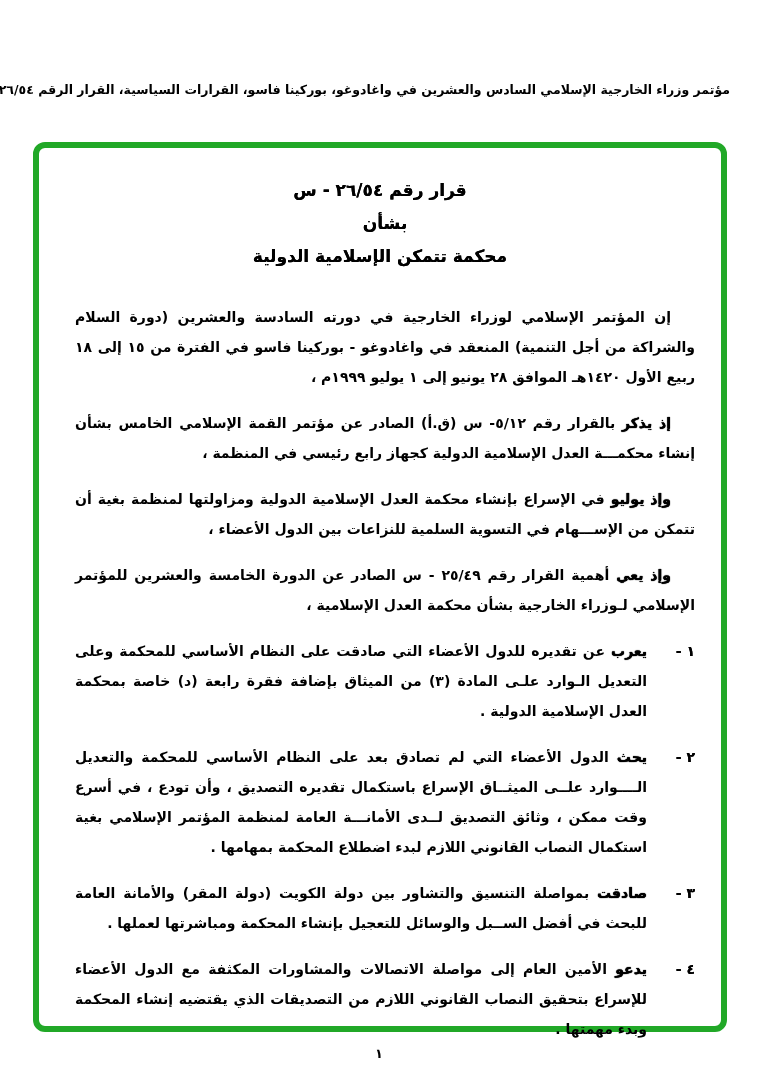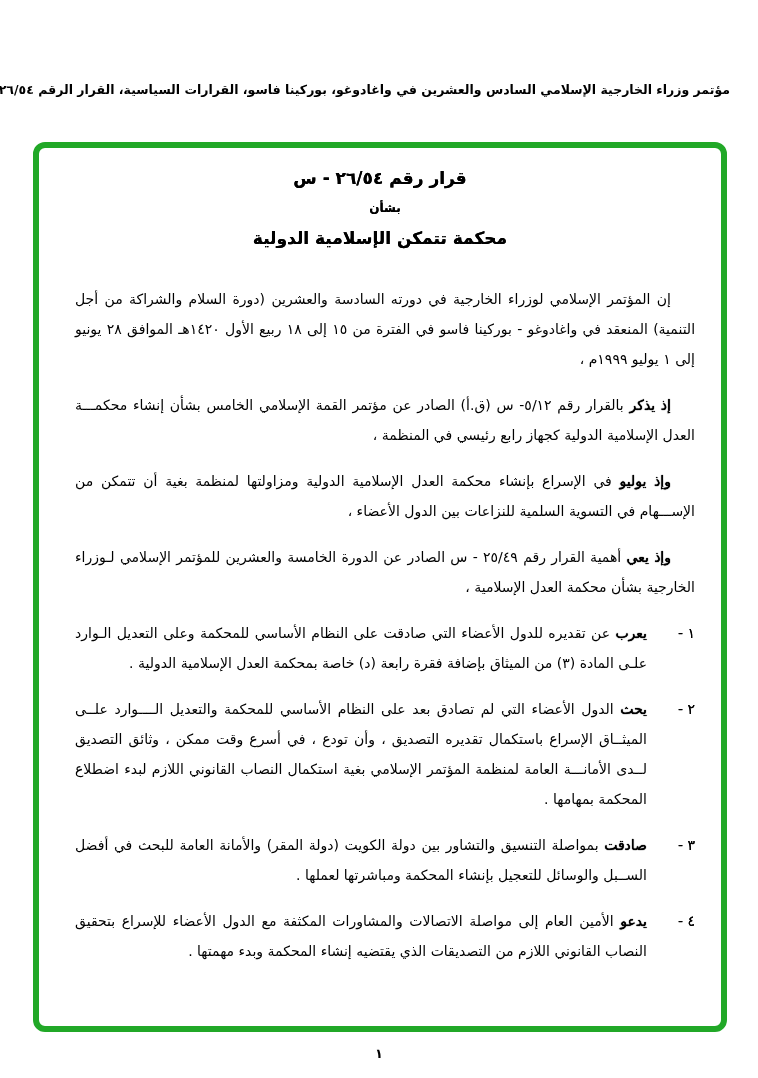--- a/index.html
+++ b/index.html
@@ -28,33 +28,33 @@
     position:absolute;
     left:33px;top:142px;
     width:694px;height:890px;
     box-sizing:border-box;
     border:6px solid #21a827;
     border-radius:12px;
     background:#ffffff;
   }
   
   .doc-title{
-    margin-top:20px;
+    margin-top:32px;
     text-align:center;
     font-weight:bold;
   }
   .doc-title .t1{font-size:17px;letter-spacing:.5px;}
-  .doc-title .t2{font-size:12px;margin-top:13px;padding-left:10px;}
+  .doc-title .t2{font-size:17px;margin-top:13px;padding-left:10px;}
   .doc-title .t3{font-size:17px;margin-top:13px;letter-spacing:.5px;}
   .doc-title div{text-shadow:0 0 .6px #000;}
   
   .doc-body{
     padding:36px 26px 0 36px;
     font-size:14px;
-    font-weight:normal;
+    font-weight:bold;
     line-height:30px;
     text-align:justify;
   }
   .para{
     margin:0 0 16px 0;
     text-indent:24px;
   }
   .lead{text-shadow:0 0 .8px #000,0 0 .8px #000;}
   .items{margin-top:2px;}
   .item{

